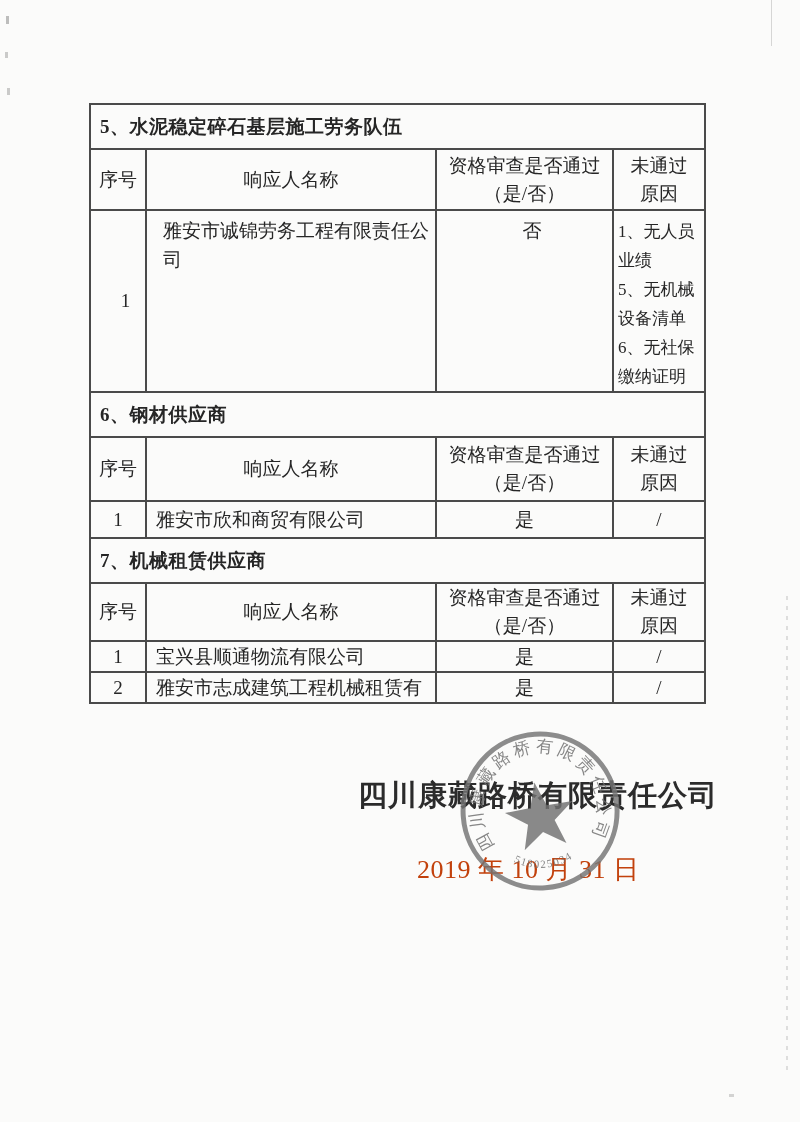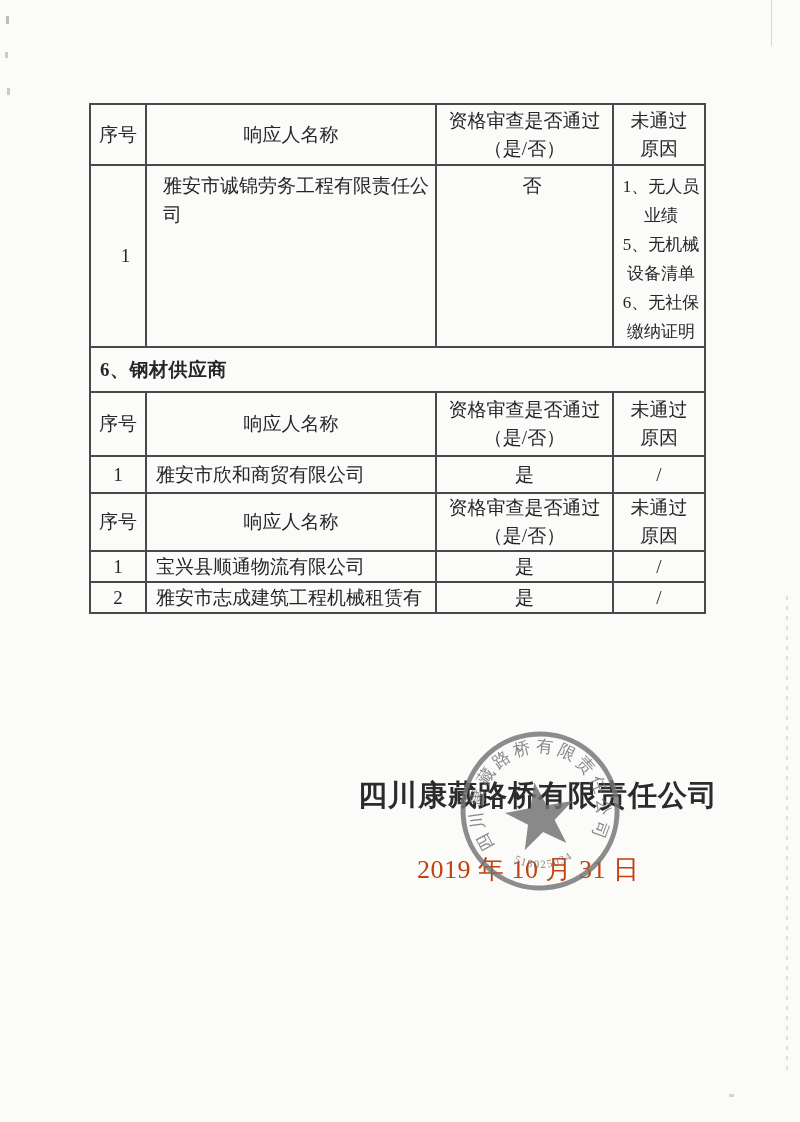--- a/index.html
+++ b/index.html
@@ -56,21 +56,21 @@
 
   td.c-no     { text-align: center; }
   td.c-name   { padding: 0 4px 0 9px; line-height: 29px; }
   td.c-pass   { text-align: center; }
   td.c-reason { text-align: center; }
 
   tr.r-data5 td.c-no     { vertical-align: middle; }
   tr.r-data5 td.c-name   { vertical-align: top; padding-top: 5px; }
   tr.r-data5 td.c-pass   { vertical-align: top; padding-top: 7px; }
   tr.r-data5 td.c-reason {
-    vertical-align: top; text-align: center;
+    vertical-align: top; text-align: left;
     padding: 6px 0 0 4px;
     font-size: 17px; line-height: 29px;
   }
   tr.mid td { vertical-align: middle; }
 
   
   .sig-company {
     position: absolute; left: 358px; top: 776px;
     font-size: 29px; font-weight: 700; letter-spacing: 1px;
     color: #2b2b2b;
@@ -106,20 +106,23 @@
 
 <table class="doc-table">
   <colgroup>
     <col style="width:56px">
       <col style="width:290px">
       <col style="width:177px">
       <col style="width:92px">
   </colgroup>
 
   <tbody>
+      <tr class="r-title">
+    <td colspan="4">5、水泥稳定碎石基层施工劳务队伍</td>
+  </tr>
   <tr class="r-head r-head5">
     <td>序号</td>
     <td>响应人名称</td>
     <td>
       <div>资格审查是否通过</div>
       <div>（是/否）</div>
     </td>
     <td>
       <div>未通过</div>
       <div>原因</div>
@@ -151,20 +154,23 @@
       <div>原因</div>
     </td>
   </tr>
   <tr class="r-data6 mid">
     <td class="c-no">1</td>
     <td class="c-name">雅安市欣和商贸有限公司</td>
     <td class="c-pass">是</td>
     <td class="c-reason">/</td>
   </tr>
 
+  <tr class="r-title">
+    <td colspan="4">7、机械租赁供应商</td>
+  </tr>
   <tr class="r-head r-head7">
     <td>序号</td>
     <td>响应人名称</td>
     <td>
       <div>资格审查是否通过</div>
       <div>（是/否）</div>
     </td>
     <td>
       <div>未通过</div>
       <div>原因</div>

